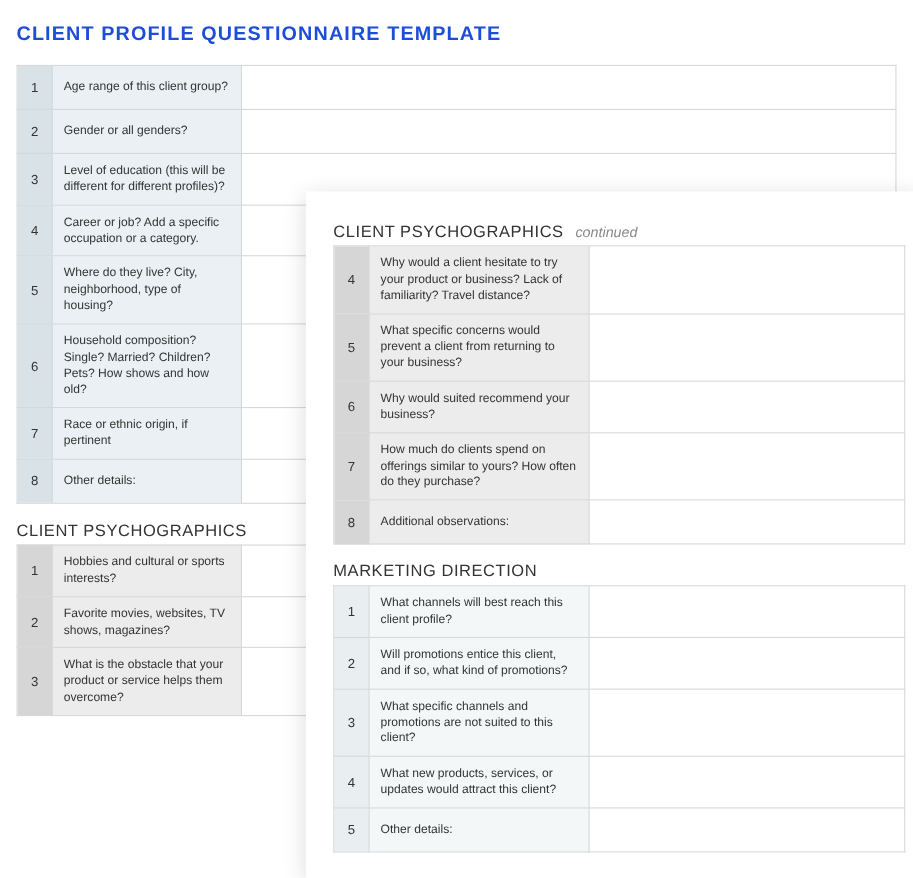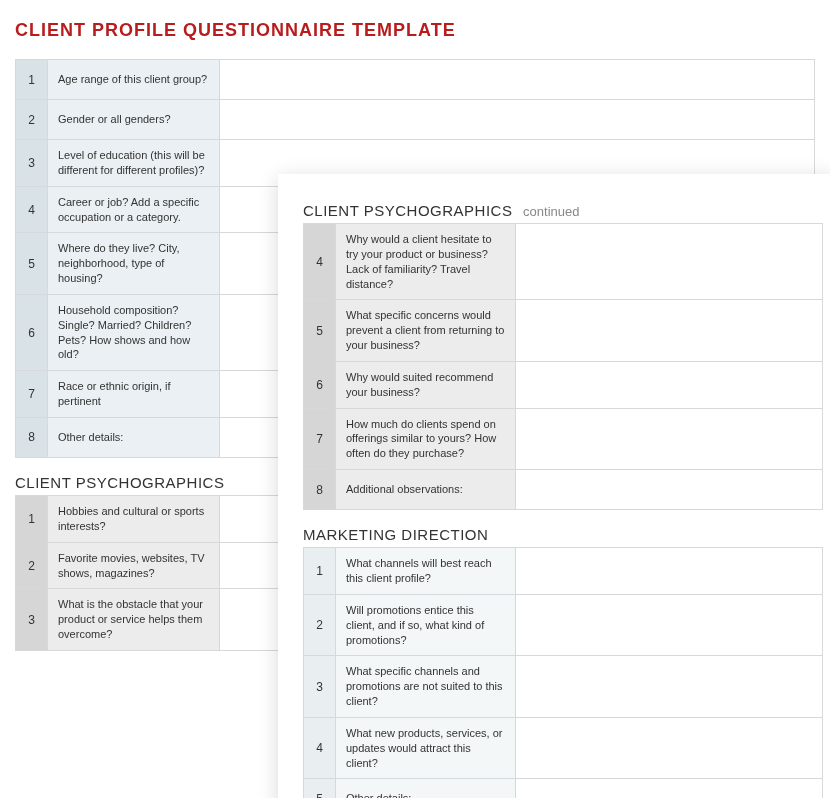--- a/index.html
+++ b/index.html
@@ -28,33 +28,34 @@
     .page2 {
       top: 174px;
       left: 278px;
       width: 560px;
       box-shadow: 0 4px 20px rgba(0,0,0,0.15);
       padding: 20px 15px 24px 25px;
     }
     .main-title {
       font-size: 18px;
       font-weight: bold;
-      color: #b91c1c;
+      color: #1d4ed8;
       letter-spacing: 1px;
       margin-bottom: 18px;
     }
     .section-title {
       font-size: 15px;
       font-weight: 400;
       color: #333;
       letter-spacing: 0.5px;
       margin-bottom: 4px;
       margin-top: 8px;
     }
     .section-title .continued {
+      font-style: italic;
       font-size: 13px;
       font-weight: 400;
       color: #888;
       text-transform: none;
       letter-spacing: 0;
       margin-left: 6px;
     }
     .qtable {
       width: 100%;
       border-collapse: collapse;
@@ -80,21 +81,21 @@
     }
     .qtable .anscell {
       background: #fff;
     }
     .demographics .numcell { background: #d9e2e7; }
     .demographics .qcell   { background: #eaf0f3; }
     .psychographics .numcell { background: #d6d6d6; }
     .psychographics .qcell   { background: #ececec; }
     .marketing .numcell { background: #e9eef1; }
     .marketing .qcell   { background: #f4f7f8; }
-    .page2 .qtable .qcell { width: 180px; }
+    .page2 .qtable .qcell { width: 200px; }
   </style>
 </head>
 <body>
 
 <div class="page page1">
   <div class="main-title">CLIENT PROFILE QUESTIONNAIRE TEMPLATE</div>
 
   <table class="qtable demographics">
     <tbody>
       <tr>

